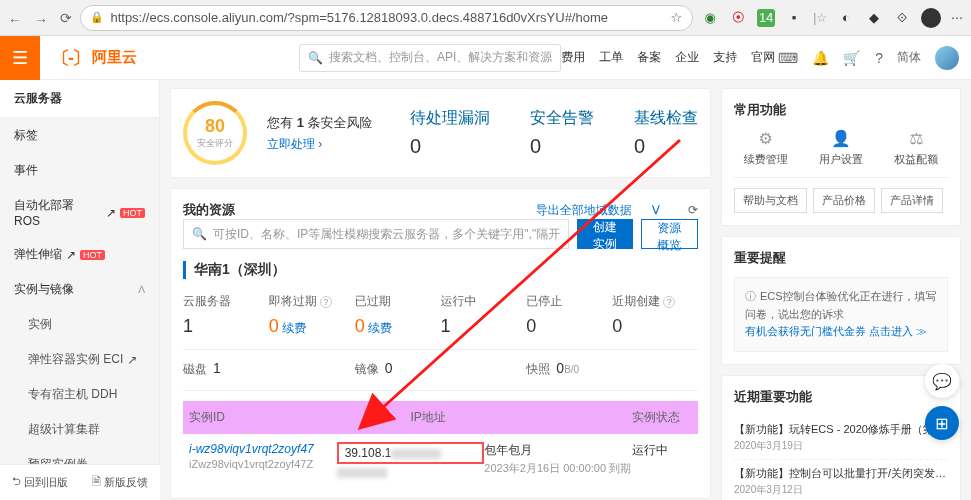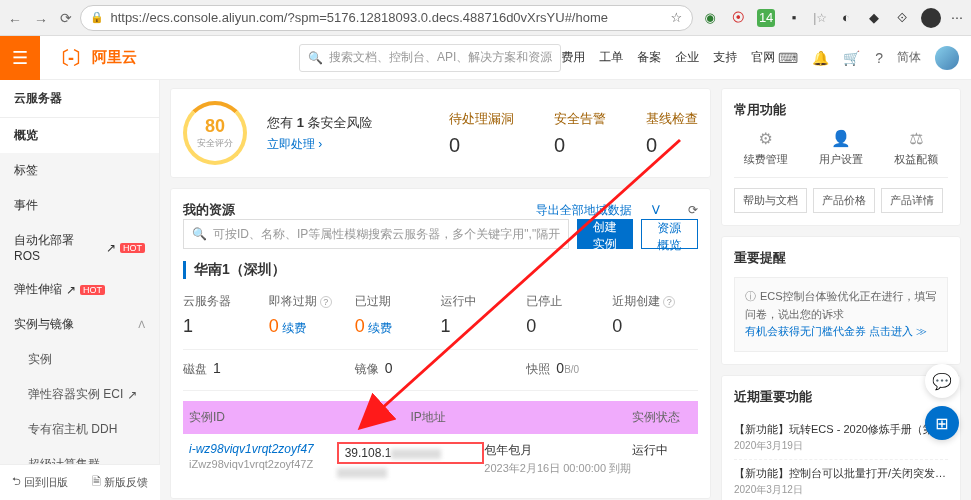--- a/index.html
+++ b/index.html
@@ -48,21 +48,21 @@
     
     
     .sec-card { display: flex; align-items: center; gap: 20px; }
     .gauge { width: 64px; height: 64px; border-radius: 50%; border: 4px solid #ffd966; border-top-color: #f5a623; display: flex; flex-direction: column; align-items: center; justify-content: center; font-size: 10px; color: #f5a623; position: relative; }
     .gauge .score { font-size: 18px; font-weight: bold; }
     .gauge-sub { font-size: 9px; color: #999; }
     .sec-text { font-size: 13px; }
     .sec-link { color: #0070cc; font-size: 12px; cursor: pointer; margin-top: 4px; display: inline-block; }
     .sec-stats { display: flex; gap: 40px; margin-left: auto; }
     .sec-stat { text-align: left; }
-    .sec-stat .lbl { font-size: 13px; color: #a16207; margin-bottom: 6px; }
+    .sec-stat .lbl { font-size: 16px; color: #0369a1; margin-bottom: 6px; }
     .sec-stat .val { font-size: 20px; color: #333; }
     
     
     .res-head { display: flex; align-items: center; margin-bottom: 0; }
     .res-title { font-size: 13px; font-weight: bold; }
     .export-link { margin-left: auto; color: #0070cc; font-size: 12px; cursor: pointer; display: flex; align-items: center; gap: 20px; }
     .res-search { display: flex; gap: 8px; margin-bottom: 12px; }
     .res-input { flex: 1; height: 30px; border: 1px solid #ddd; padding: 0 8px; display: flex; align-items: center; gap: 6px; color: #999; }
     .btn-primary { background: #0070cc; color: #fff; border: none; padding: 0 14px; height: 30px; cursor: pointer; font-size: 12px; }
     .btn-outline { background: #fff; border: 1px solid #0070cc; color: #0070cc; padding: 0 14px; height: 30px; cursor: pointer; font-size: 12px; }
@@ -170,23 +170,20 @@
     <span class="tico">?</span>
     <span>简体</span>
     <span class="user-avatar"></span>
   </div>
 </div>
 
 <div class="layout">
 
   <div class="sidebar">
     <div class="sidebar-title">云服务器</div>
-    <div class="sidebar-item active">
-        <span>概览</span>
-      </div>
     <div class="sidebar-item">
         <span>标签</span>
       </div>
     <div class="sidebar-item">
         <span>事件</span>
       </div>
     <div class="sidebar-item">
         <span>自动化部署 ROS</span>
         <span>↗</span> 
         <span class="hot-tag">HOT</span>

